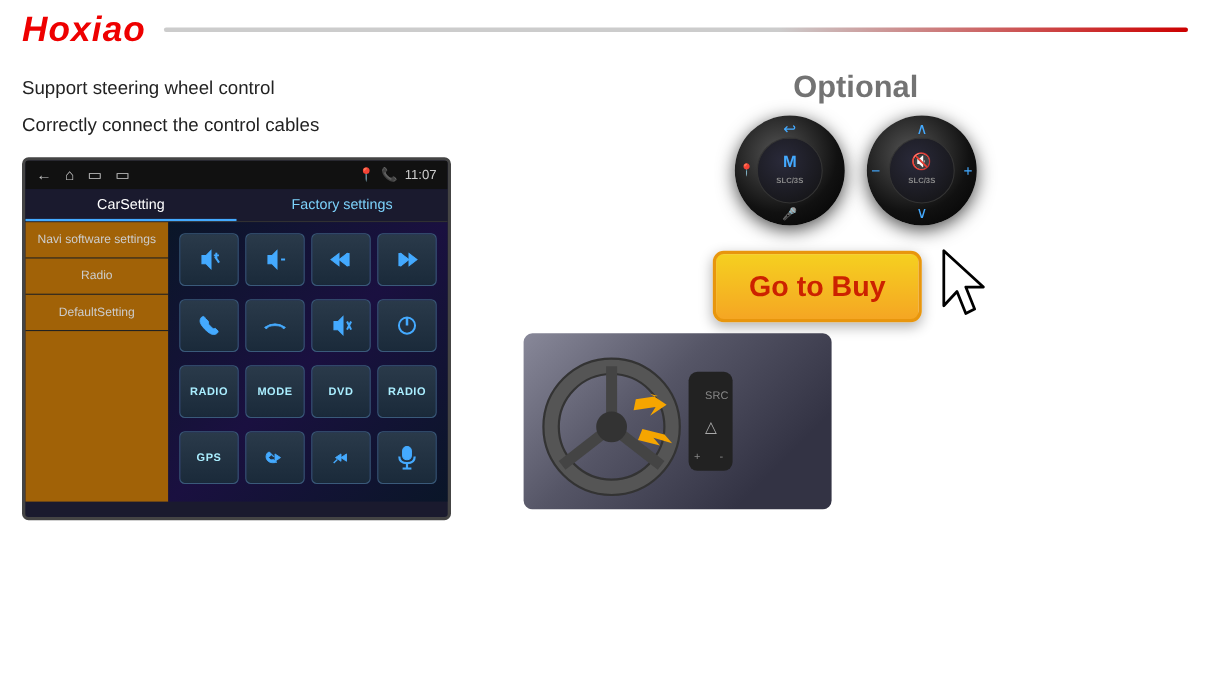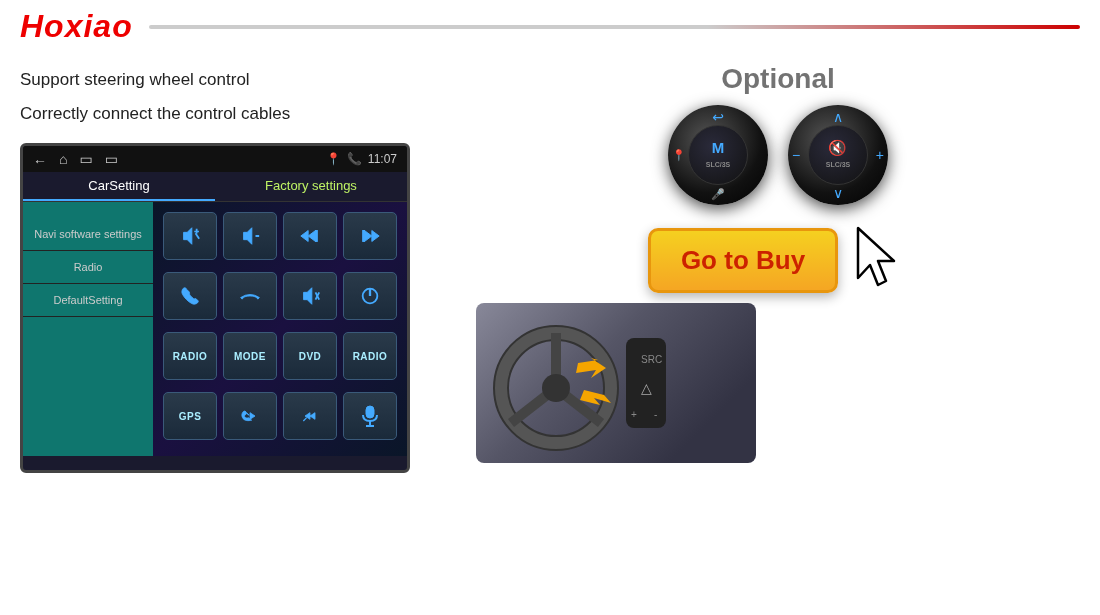--- a/index.html
+++ b/index.html
@@ -91,40 +91,40 @@
     
     .screen-tabs {
       display: flex;
       background: #1a1a2e;
       border-bottom: 1px solid #333;
     }
     .tab {
       flex: 1;
       text-align: center;
       padding: 6px 0;
-      color: #bef264;
+      color: #7dd3fc;
       font-size: 13px;
       cursor: pointer;
     }
     .tab.active {
       color: #fff;
       border-bottom: 2px solid #4af;
     }
 
     
     .screen-body {
       display: flex;
       height: calc(100% - 70px);
     }
 
     
     .screen-menu {
       width: 130px;
-      background: #0f766e;
-      padding: 16px 0;
+      background: #a16207;
+      padding: 0 0;
       flex-shrink: 0;
     }
     .menu-item {
       padding: 10px 10px;
       color: #ccc;
       font-size: 11px;
       text-align: center;
       border-bottom: 1px solid #222;
       cursor: pointer;
     }

